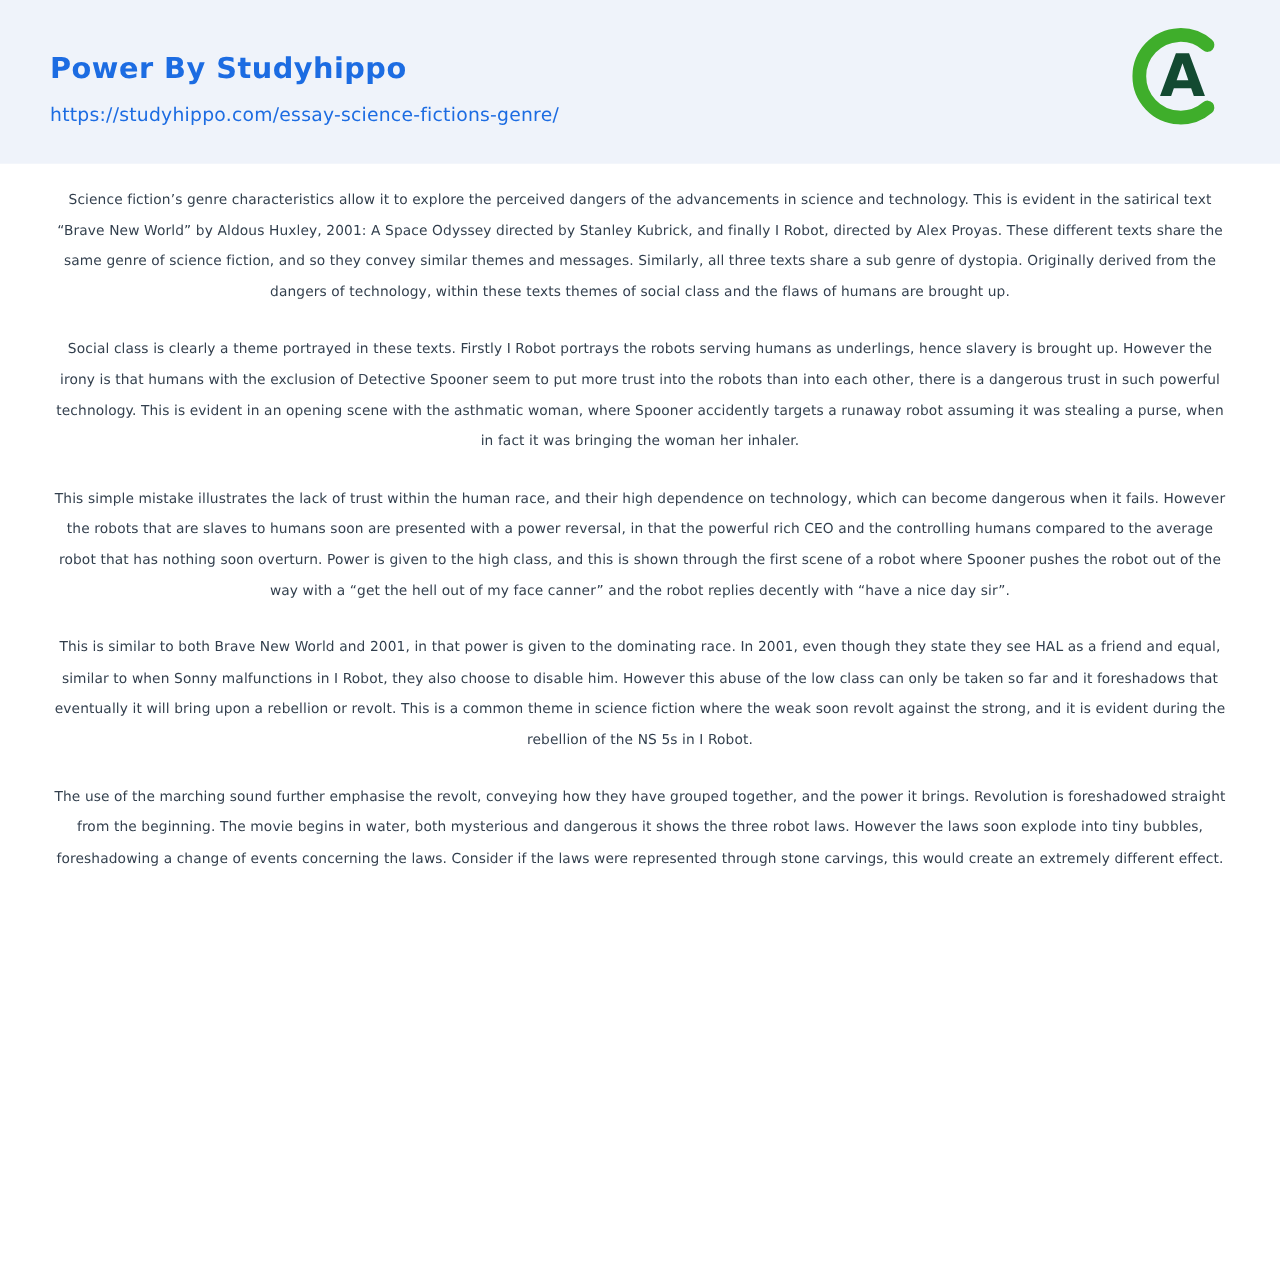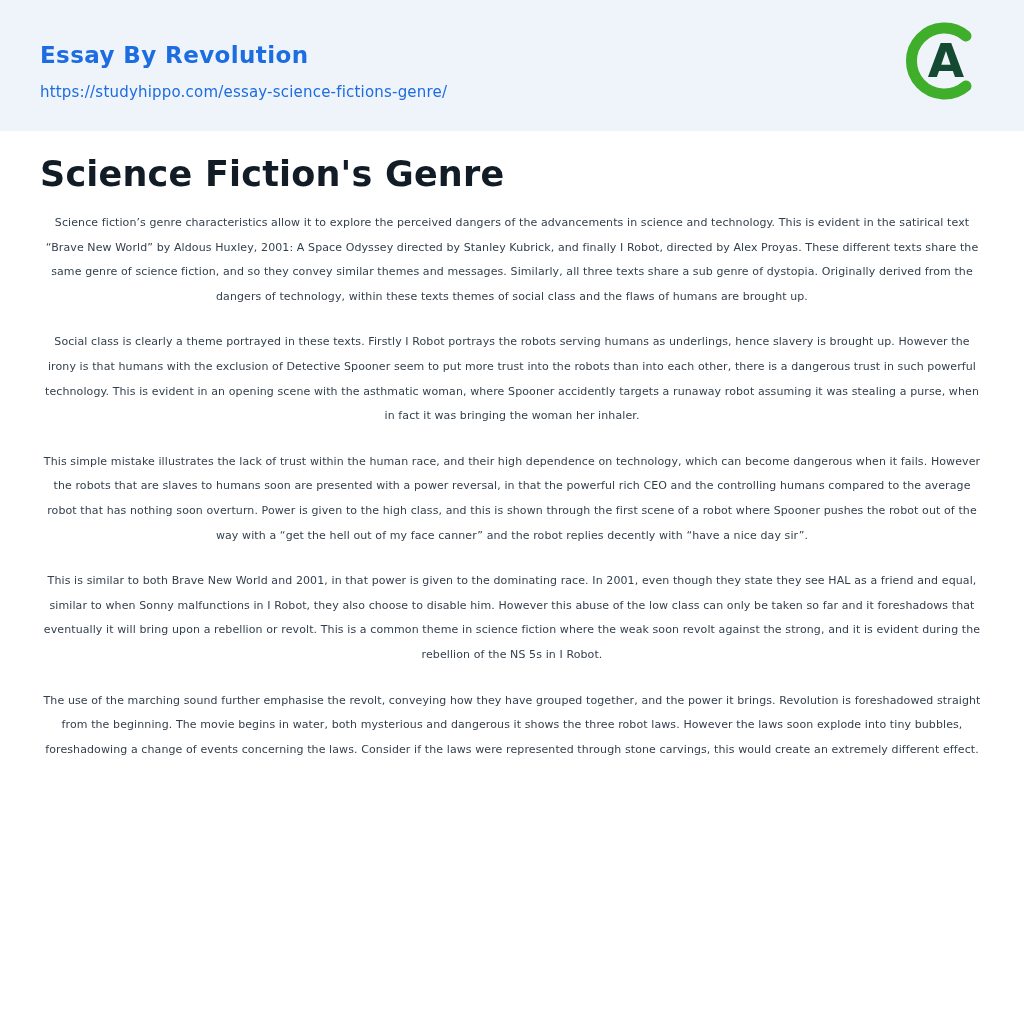--- a/index.html
+++ b/index.html
@@ -57,32 +57,31 @@
     color: #323f4d;
     letter-spacing: 0.1px;
     margin-bottom: 21px;
     text-align: center;
   }
 </style>
 </head>
 <body>
 
 <div class="header">
-  <a class="byline">Essay By Revolution</a>
+  <a class="byline">Power By Studyhippo</a>
   <a class="url">https://studyhippo.com/essay-science-fictions-genre/</a>
   <div class="logo">
     <svg width="80" height="80" viewBox="0 0 80 80">
       <path d="M 61 15 A 33 33 0 1 0 61 65" fill="none" stroke="#3fae2b" stroke-width="11" stroke-linecap="round"></path>
       <text x="41" y="56" text-anchor="middle" font-family="DejaVu Sans, Liberation Sans, sans-serif" font-size="47" font-weight="bold" fill="#134a31">A</text>
     </svg>
   </div>
 </div>
 
 <div class="main">
-  <h1 class="title">Science Fiction's Genre</h1>
   <div class="paragraphs">
     <p>Science fiction’s genre characteristics allow it to explore the perceived dangers of the advancements in science and technology. This is evident in the satirical text “Brave New World” by Aldous Huxley, 2001: A Space Odyssey directed by Stanley Kubrick, and finally I Robot, directed by Alex Proyas. These different texts share the same genre of science fiction, and so they convey similar themes and messages. Similarly, all three texts share a sub genre of dystopia. Originally derived from the dangers of technology, within these texts themes of social class and the flaws of humans are brought up.</p>
     <p>Social class is clearly a theme portrayed in these texts. Firstly I Robot portrays the robots serving humans as underlings, hence slavery is brought up. However the irony is that humans with the exclusion of Detective Spooner seem to put more trust into the robots than into each other, there is a dangerous trust in such powerful technology. This is evident in an opening scene with the asthmatic woman, where Spooner accidently targets a runaway robot assuming it was stealing a purse, when in fact it was bringing the woman her inhaler.</p>
     <p>This simple mistake illustrates the lack of trust within the human race, and their high dependence on technology, which can become dangerous when it fails. However the robots that are slaves to humans soon are presented with a power reversal, in that the powerful rich CEO and the controlling humans compared to the average robot that has nothing soon overturn. Power is given to the high class, and this is shown through the first scene of a robot where Spooner pushes the robot out of the way with a “get the hell out of my face canner” and the robot replies decently with “have a nice day sir”.</p>
     <p>This is similar to both Brave New World and 2001, in that power is given to the dominating race. In 2001, even though they state they see HAL as a friend and equal, similar to when Sonny malfunctions in I Robot, they also choose to disable him. However this abuse of the low class can only be taken so far and it foreshadows that eventually it will bring upon a rebellion or revolt. This is a common theme in science fiction where the weak soon revolt against the strong, and it is evident during the rebellion of the NS 5s in I Robot.</p>
     <p>The use of the marching sound further emphasise the revolt, conveying how they have grouped together, and the power it brings. Revolution is foreshadowed straight from the beginning. The movie begins in water, both mysterious and dangerous it shows the three robot laws. However the laws soon explode into tiny bubbles, foreshadowing a change of events concerning the laws. Consider if the laws were represented through stone carvings, this would create an extremely different effect.</p>
 
   </div>
 </div>
 

